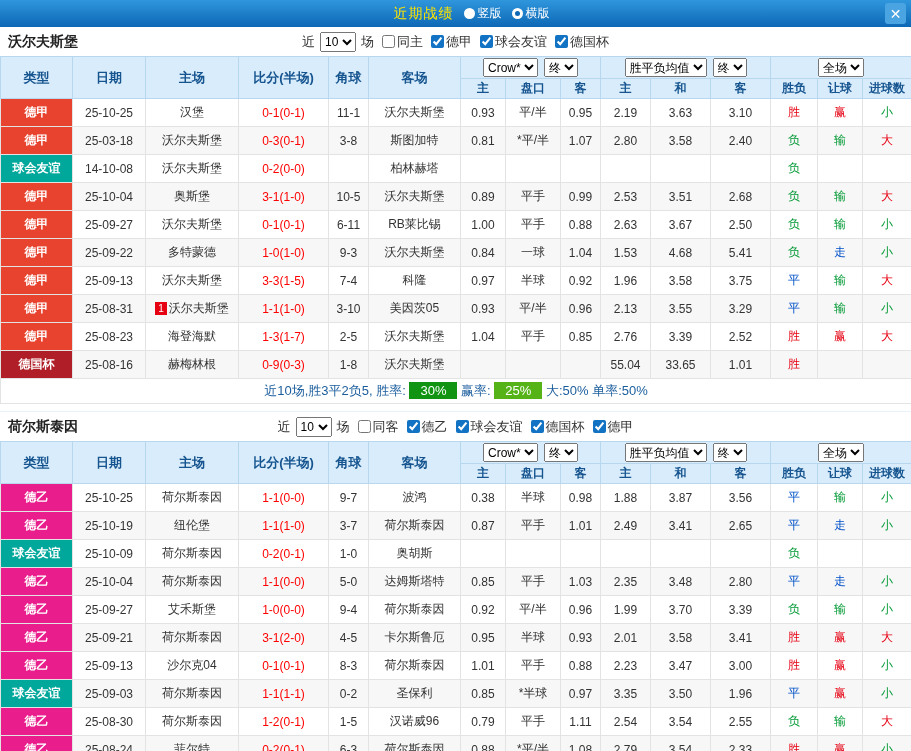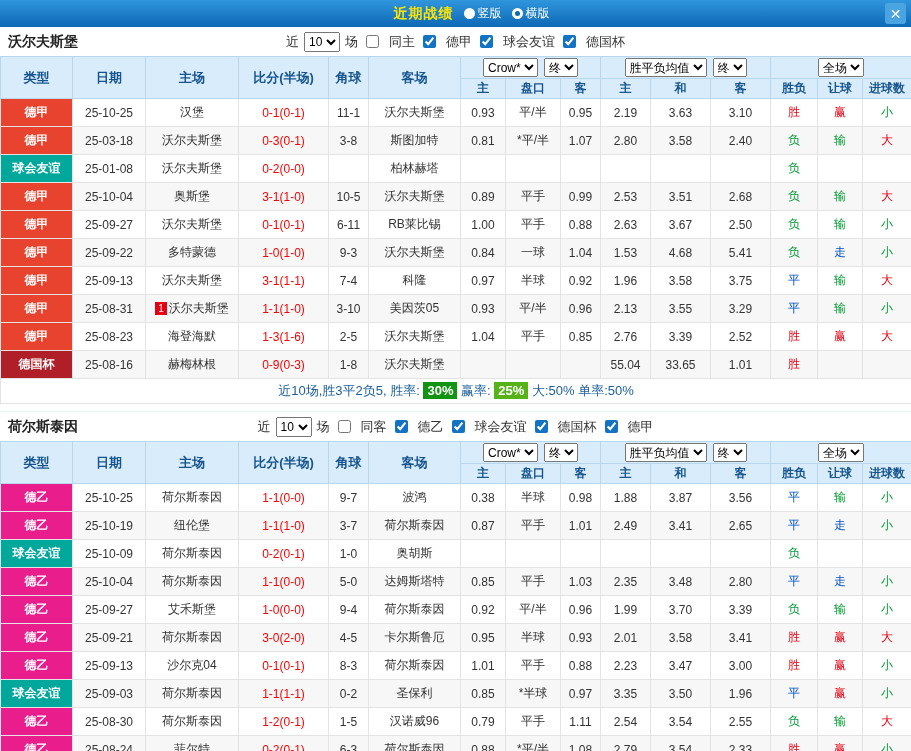--- a/index.html
+++ b/index.html
@@ -9,57 +9,57 @@
     background: #ffffff;
     font-family: "Liberation Sans", "DejaVu Sans", sans-serif;
   }
   
   .titlebar {
     height: 27px;
     background: linear-gradient(180deg, #2f96dc 0%, #0d68b5 100%);
     display: flex; align-items: center; position: relative;
   }
   .titlebar-center { flex:1; display:flex; justify-content:center; align-items:center; }
-  .title { color:#ffe400; font-weight:bold; font-size:14px; letter-spacing:1px;margin-left:32px; }
+  .title { color:#ffe400; font-weight:normal; font-size:14px; letter-spacing:1px;margin-left:32px; }
   .radio-item { display:inline-flex; align-items:center; gap:3px; color:#ffffff; font-size:12px; margin-left:10px; cursor:pointer; }
   .radio-circle { width:11px; height:11px; border-radius:50%; background:#ffffff; display:inline-block; position:relative; }
   .radio-circle.selected::after { content:""; position:absolute; left:3px; top:3px; width:5px; height:5px; border-radius:50%; background:#0d68b5; }
   .close-btn {
     position:absolute; right:5px; top:3px; width:21px; height:21px;
     background:#4aa4e1; border-radius:3px; color:#ffffff; font-size:14px; font-weight:bold;
     display:flex; align-items:center; justify-content:center; cursor:pointer;
   }
   
   .section { background:#ffffff; }
   .section + .section { margin-top:7px; border-top:1px solid #e8f2fa; }
   .section-toolbar { height:29px; display:flex; align-items:center; position:relative; background:#ffffff; }
   .team-name { position:absolute; left:8px; font-size:14px; font-weight:bold; color:#222222; }
   .filter-cluster { margin:0 auto; display:flex; align-items:center; gap:5px; font-size:13px; color:#333333; }
   .count-select { font-size:12px; height:20px; }
-  .cb { display:inline-flex; align-items:center; gap:10px; cursor:pointer; margin-left:3px; }
+  .cb { display:inline-flex; align-items:center; gap:2px; cursor:pointer; margin-left:3px; }
   .cb input { margin:0; width:13px; height:13px; accent-color:#1273c4; }
   
   table.stats { border-collapse:collapse; table-layout:fixed; width:911px; text-align:center; }
   .stats th {
     background:#d8ecfb; border:1px solid #b7d7ef; color:#15548f;
     font-size:13px; font-weight:bold; padding:1px 0; height:22px;
   }
   .stats th.sub-th { height:19px; font-size:12px; }
   .hdr-select { font-size:12px; height:19px; margin:0 3px; max-width:96%; }
   .stats td {
     border:1px solid #e3e3e3; height:28px; font-size:12px; color:#333333;
     background:#ffffff; padding:0 2px; overflow:hidden; white-space:nowrap;
   }
   .stats tbody tr:nth-child(even) td { background:#f7f7f7; }
   td.league-cell { color:#ffffff; font-weight:bold; font-size:12px; }
   td.score { color:#ff0000; }
   .team-hl { color:#009933; }
   .badge-1 { display:inline-block; background:#e60012; color:#ffffff; font-size:10px; line-height:13px; padding:0 3px; margin-right:2px; }
   td.summary-cell { height:25px; font-size:13px; color:#1c5e9d; background:#ffffff; }
-  .rate { color:#ffffff; padding:1px 4px; font-weight:bold; }
+  .rate { color:#ffffff; padding:1px 11px; font-weight:normal; }
   .rate-win { background:#119411; }
   .rate-profit { background:#55b317; }
   .summary-tail { color:#1c5e9d; }
 </style>
 </head>
 <body>
 
 <div class="titlebar">
   <div class="titlebar-center">
     <span class="title">近期战绩</span>
@@ -172,21 +172,21 @@
             <td>1.07</td>
             <td>2.80</td>
             <td>3.58</td>
             <td>2.40</td>
             <td style="color: rgb(0, 153, 51);">负</td>
             <td style="color: rgb(0, 153, 51);">输</td>
             <td style="color: rgb(230, 0, 18);">大</td>
           </tr>
           <tr>
             <td class="league-cell" style="background: rgb(0, 167, 155);">球会友谊</td>
-            <td>25-01-08</td>
+            <td>14-10-08</td>
             <td class="team-hl"><span>沃尔夫斯堡</span></td>
             <td class="score">0-2(0-0)</td>
             <td></td>
             <td class=""><span>柏林赫塔</span></td>
             <td></td>
             <td></td>
             <td></td>
             <td></td>
             <td></td>
             <td></td>
@@ -242,21 +242,21 @@
             <td>4.68</td>
             <td>5.41</td>
             <td style="color: rgb(0, 153, 51);">负</td>
             <td style="color: rgb(0, 80, 200);">走</td>
             <td style="color: rgb(0, 153, 51);">小</td>
           </tr>
           <tr>
             <td class="league-cell" style="background: rgb(232, 67, 46);">德甲</td>
             <td>25-09-13</td>
             <td class="team-hl"><span>沃尔夫斯堡</span></td>
-            <td class="score">3-1(1-1)</td>
+            <td class="score">3-3(1-5)</td>
             <td>7-4</td>
             <td class=""><span>科隆</span></td>
             <td>0.97</td>
             <td>半球</td>
             <td>0.92</td>
             <td>1.96</td>
             <td>3.58</td>
             <td>3.75</td>
             <td style="color: rgb(0, 80, 200);">平</td>
             <td style="color: rgb(0, 153, 51);">输</td>
@@ -276,21 +276,21 @@
             <td>3.55</td>
             <td>3.29</td>
             <td style="color: rgb(0, 80, 200);">平</td>
             <td style="color: rgb(0, 153, 51);">输</td>
             <td style="color: rgb(0, 153, 51);">小</td>
           </tr>
           <tr>
             <td class="league-cell" style="background: rgb(232, 67, 46);">德甲</td>
             <td>25-08-23</td>
             <td class=""><span>海登海默</span></td>
-            <td class="score">1-3(1-6)</td>
+            <td class="score">1-3(1-7)</td>
             <td>2-5</td>
             <td class="team-hl"><span>沃尔夫斯堡</span></td>
             <td>1.04</td>
             <td>平手</td>
             <td>0.85</td>
             <td>2.76</td>
             <td>3.39</td>
             <td>2.52</td>
             <td style="color: rgb(230, 0, 18);">胜</td>
             <td style="color: rgb(230, 0, 18);">赢</td>
@@ -475,21 +475,21 @@
             <td>3.70</td>
             <td>3.39</td>
             <td style="color: rgb(0, 153, 51);">负</td>
             <td style="color: rgb(0, 153, 51);">输</td>
             <td style="color: rgb(0, 153, 51);">小</td>
           </tr>
           <tr>
             <td class="league-cell" style="background: rgb(234, 29, 141);">德乙</td>
             <td>25-09-21</td>
             <td class="team-hl"><span>荷尔斯泰因</span></td>
-            <td class="score">3-0(2-0)</td>
+            <td class="score">3-1(2-0)</td>
             <td>4-5</td>
             <td class=""><span>卡尔斯鲁厄</span></td>
             <td>0.95</td>
             <td>半球</td>
             <td>0.93</td>
             <td>2.01</td>
             <td>3.58</td>
             <td>3.41</td>
             <td style="color: rgb(230, 0, 18);">胜</td>
             <td style="color: rgb(230, 0, 18);">赢</td>

